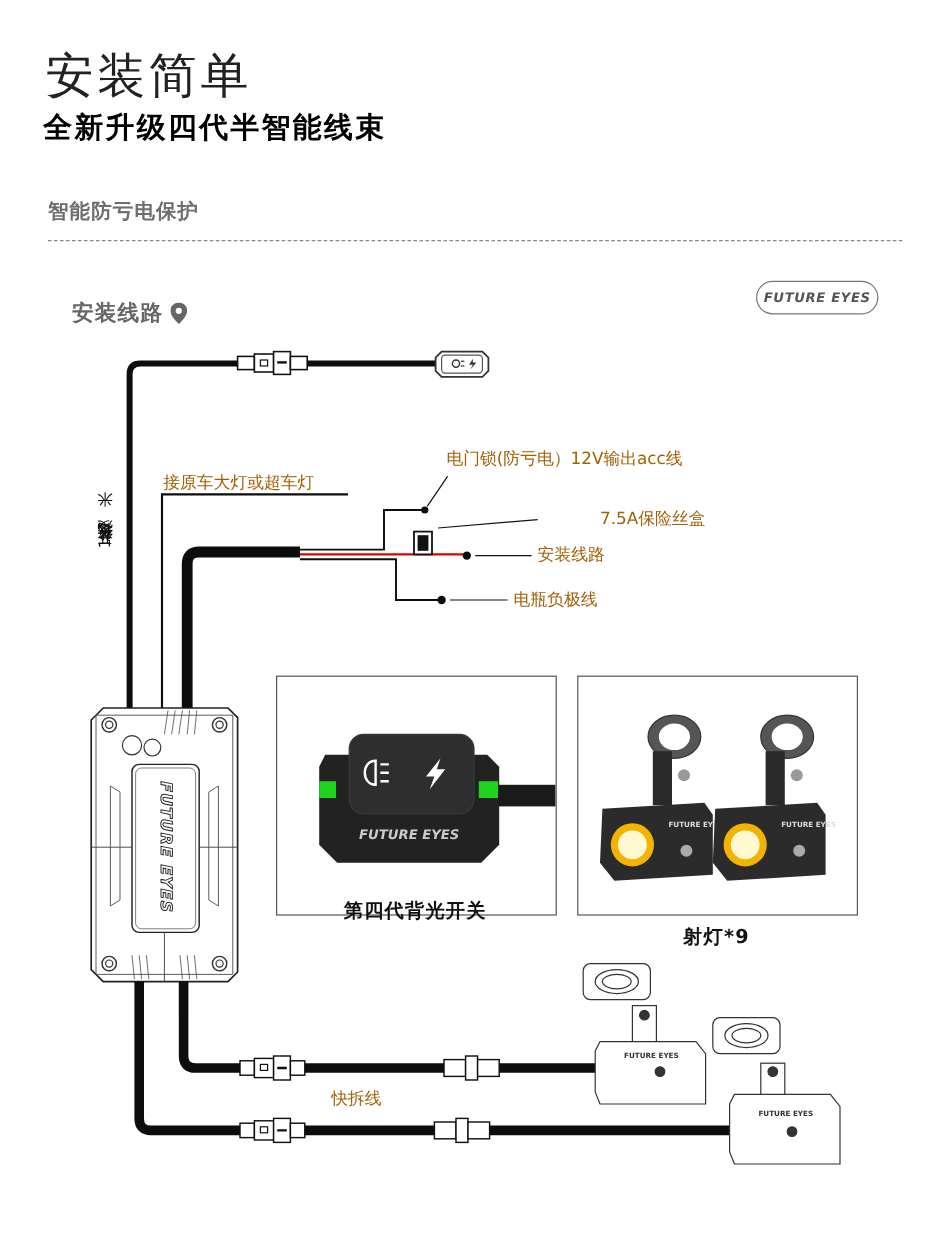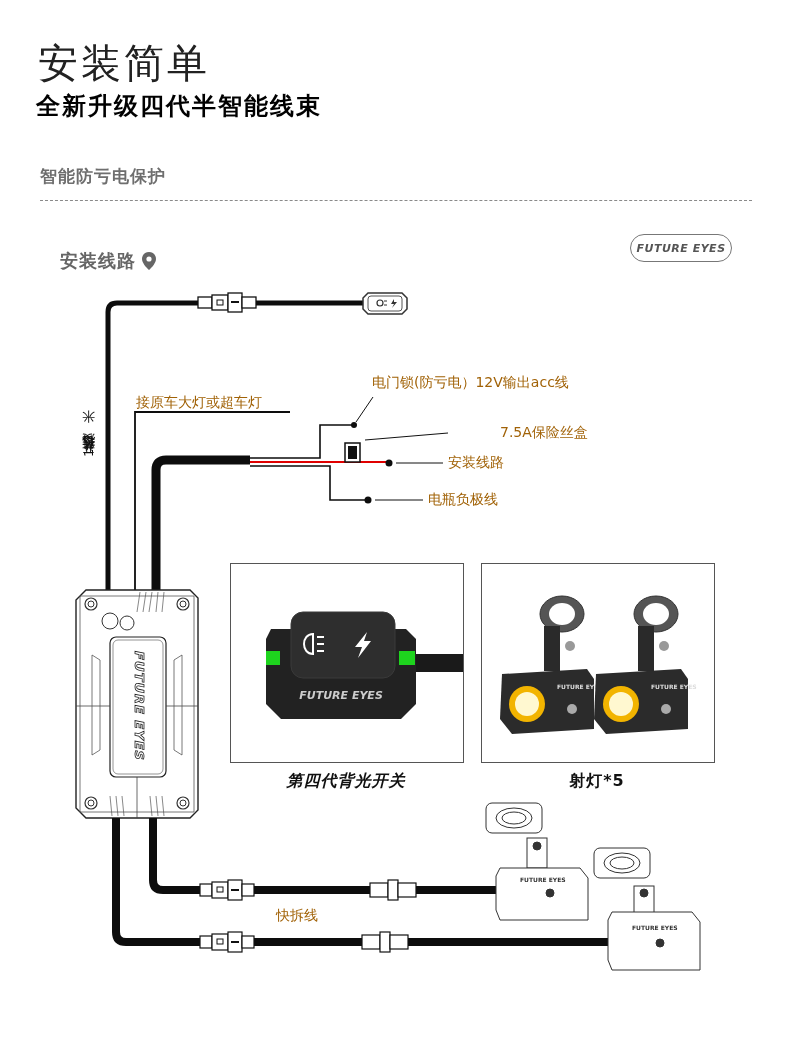--- a/index.html
+++ b/index.html
@@ -180,21 +180,21 @@
     <g stroke="#fff" stroke-width="2" fill="none">
       <path d="M82 70 C70 70 70 90 82 90 Z"></path>
       <line x1="86" y1="73" x2="93" y2="73"></line>
         <line x1="86" y1="80" x2="93" y2="80"></line>
         <line x1="86" y1="87" x2="93" y2="87"></line>
     </g>
     <path d="M136 68 L124 83 L131 83 L127 94 L140 77 L133 77 Z" fill="#fff"></path>
     <text x="110" y="135" text-anchor="middle" font-size="11" font-weight="bold" font-style="italic" fill="#ccc" font-family="DejaVu Sans, sans-serif">FUTURE EYES</text>
   </svg>
 </div>
-<div class="abs caption" style="left:230px; top:771px; width:232px;font-style:italic;">第四代背光开关</div>
+<div class="abs caption" style="left:230px; top:749px; width:232px;">第四代背光开关</div>
 
 <div class="abs photo-box" style="left:481px; top:563px; width:232px; height:198px;">
   <svg width="232" height="198" viewBox="0 0 232 198">
     <g>
       <ellipse cx="80" cy="50" rx="22" ry="18" fill="#555" stroke="#333"></ellipse>
       <ellipse cx="80" cy="50" rx="13" ry="11" fill="#fff"></ellipse>
       <rect x="62" y="62" width="16" height="45" fill="#2a2a2a"></rect>
       <circle cx="88" cy="82" r="5" fill="#999"></circle>
       <path d="M20 110 L105 105 L112 115 L112 165 L30 170 L18 155 Z" fill="#2b2b2b"></path>
       <circle cx="45" cy="140" r="18" fill="#f2b400"></circle>
@@ -208,13 +208,13 @@
       <rect x="156" y="62" width="16" height="45" fill="#2a2a2a"></rect>
       <circle cx="182" cy="82" r="5" fill="#999"></circle>
       <path d="M114 110 L199 105 L206 115 L206 165 L124 170 L112 155 Z" fill="#2b2b2b"></path>
       <circle cx="139" cy="140" r="18" fill="#f2b400"></circle>
       <circle cx="139" cy="140" r="12" fill="#fff8d0"></circle>
       <circle cx="184" cy="145" r="5" fill="#aaa"></circle>
       <text x="169" y="125" font-size="6" font-weight="bold" fill="#ddd" font-family="DejaVu Sans, sans-serif">FUTURE EYES</text>
     </g>
   </svg>
 </div>
-<div class="abs caption" style="left:481px; top:771px; width:232px;">射灯*5</div>
+<div class="abs caption" style="left:481px; top:771px; width:232px;">射灯*9</div>
 
 </body></html>

